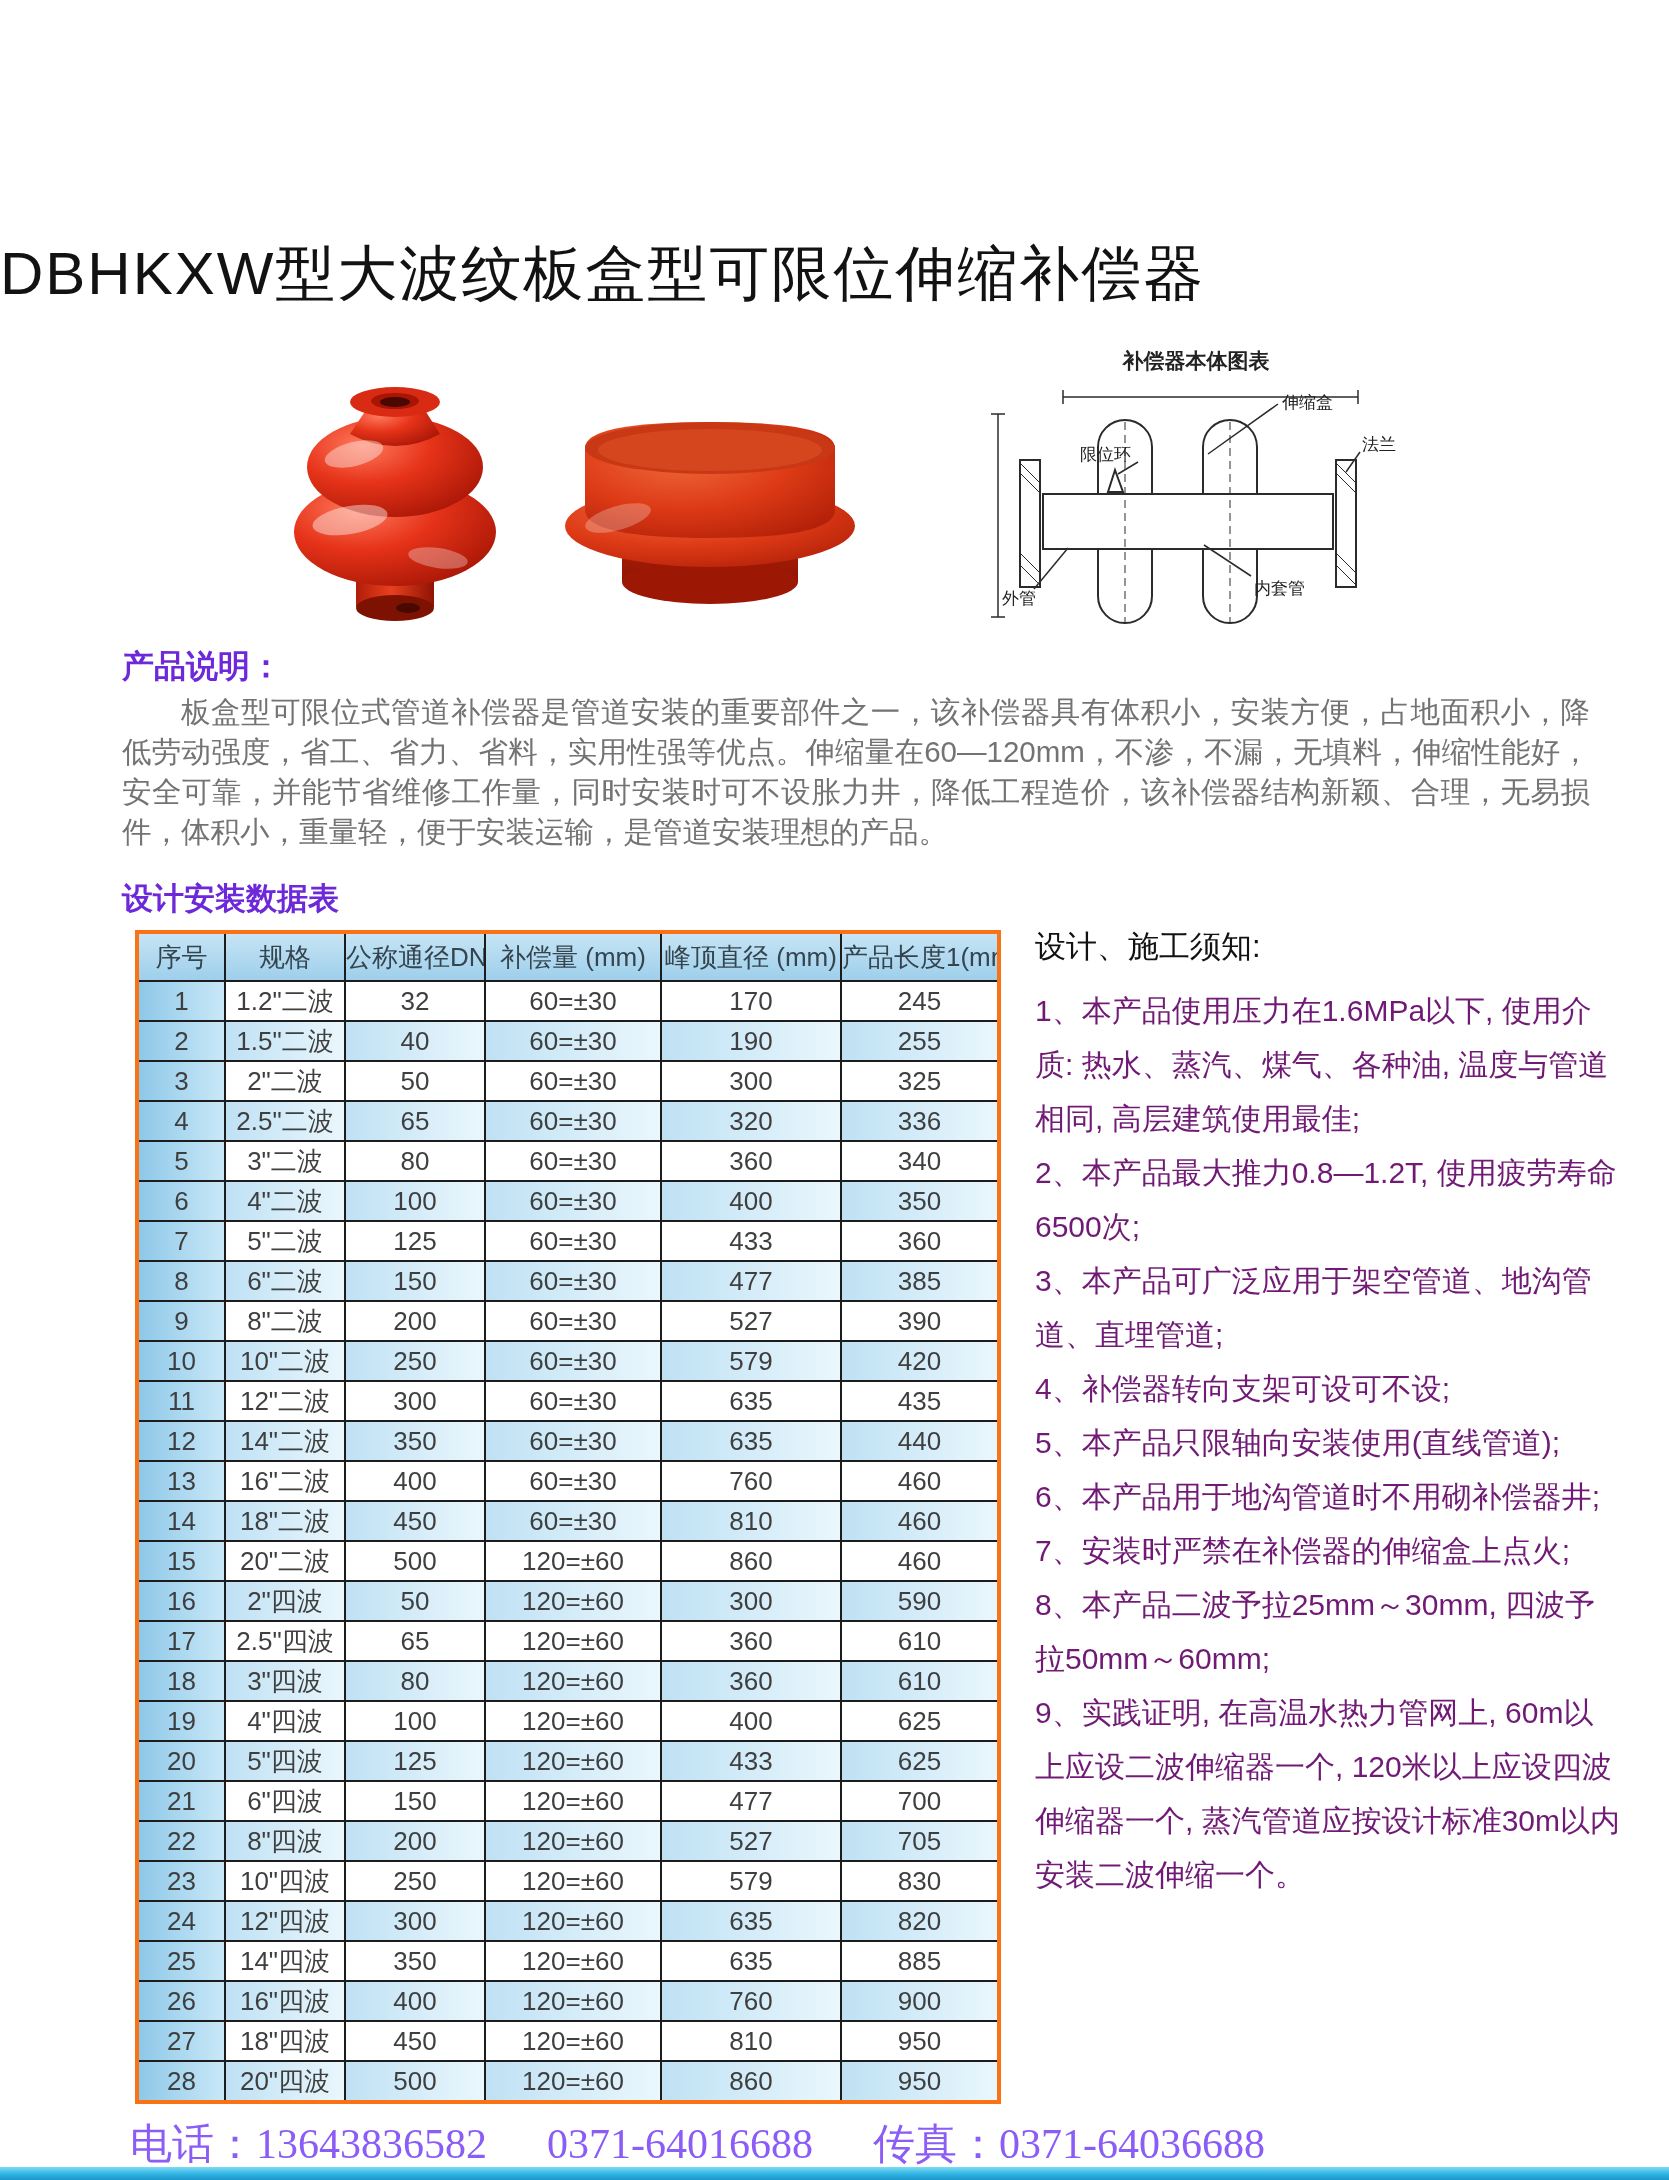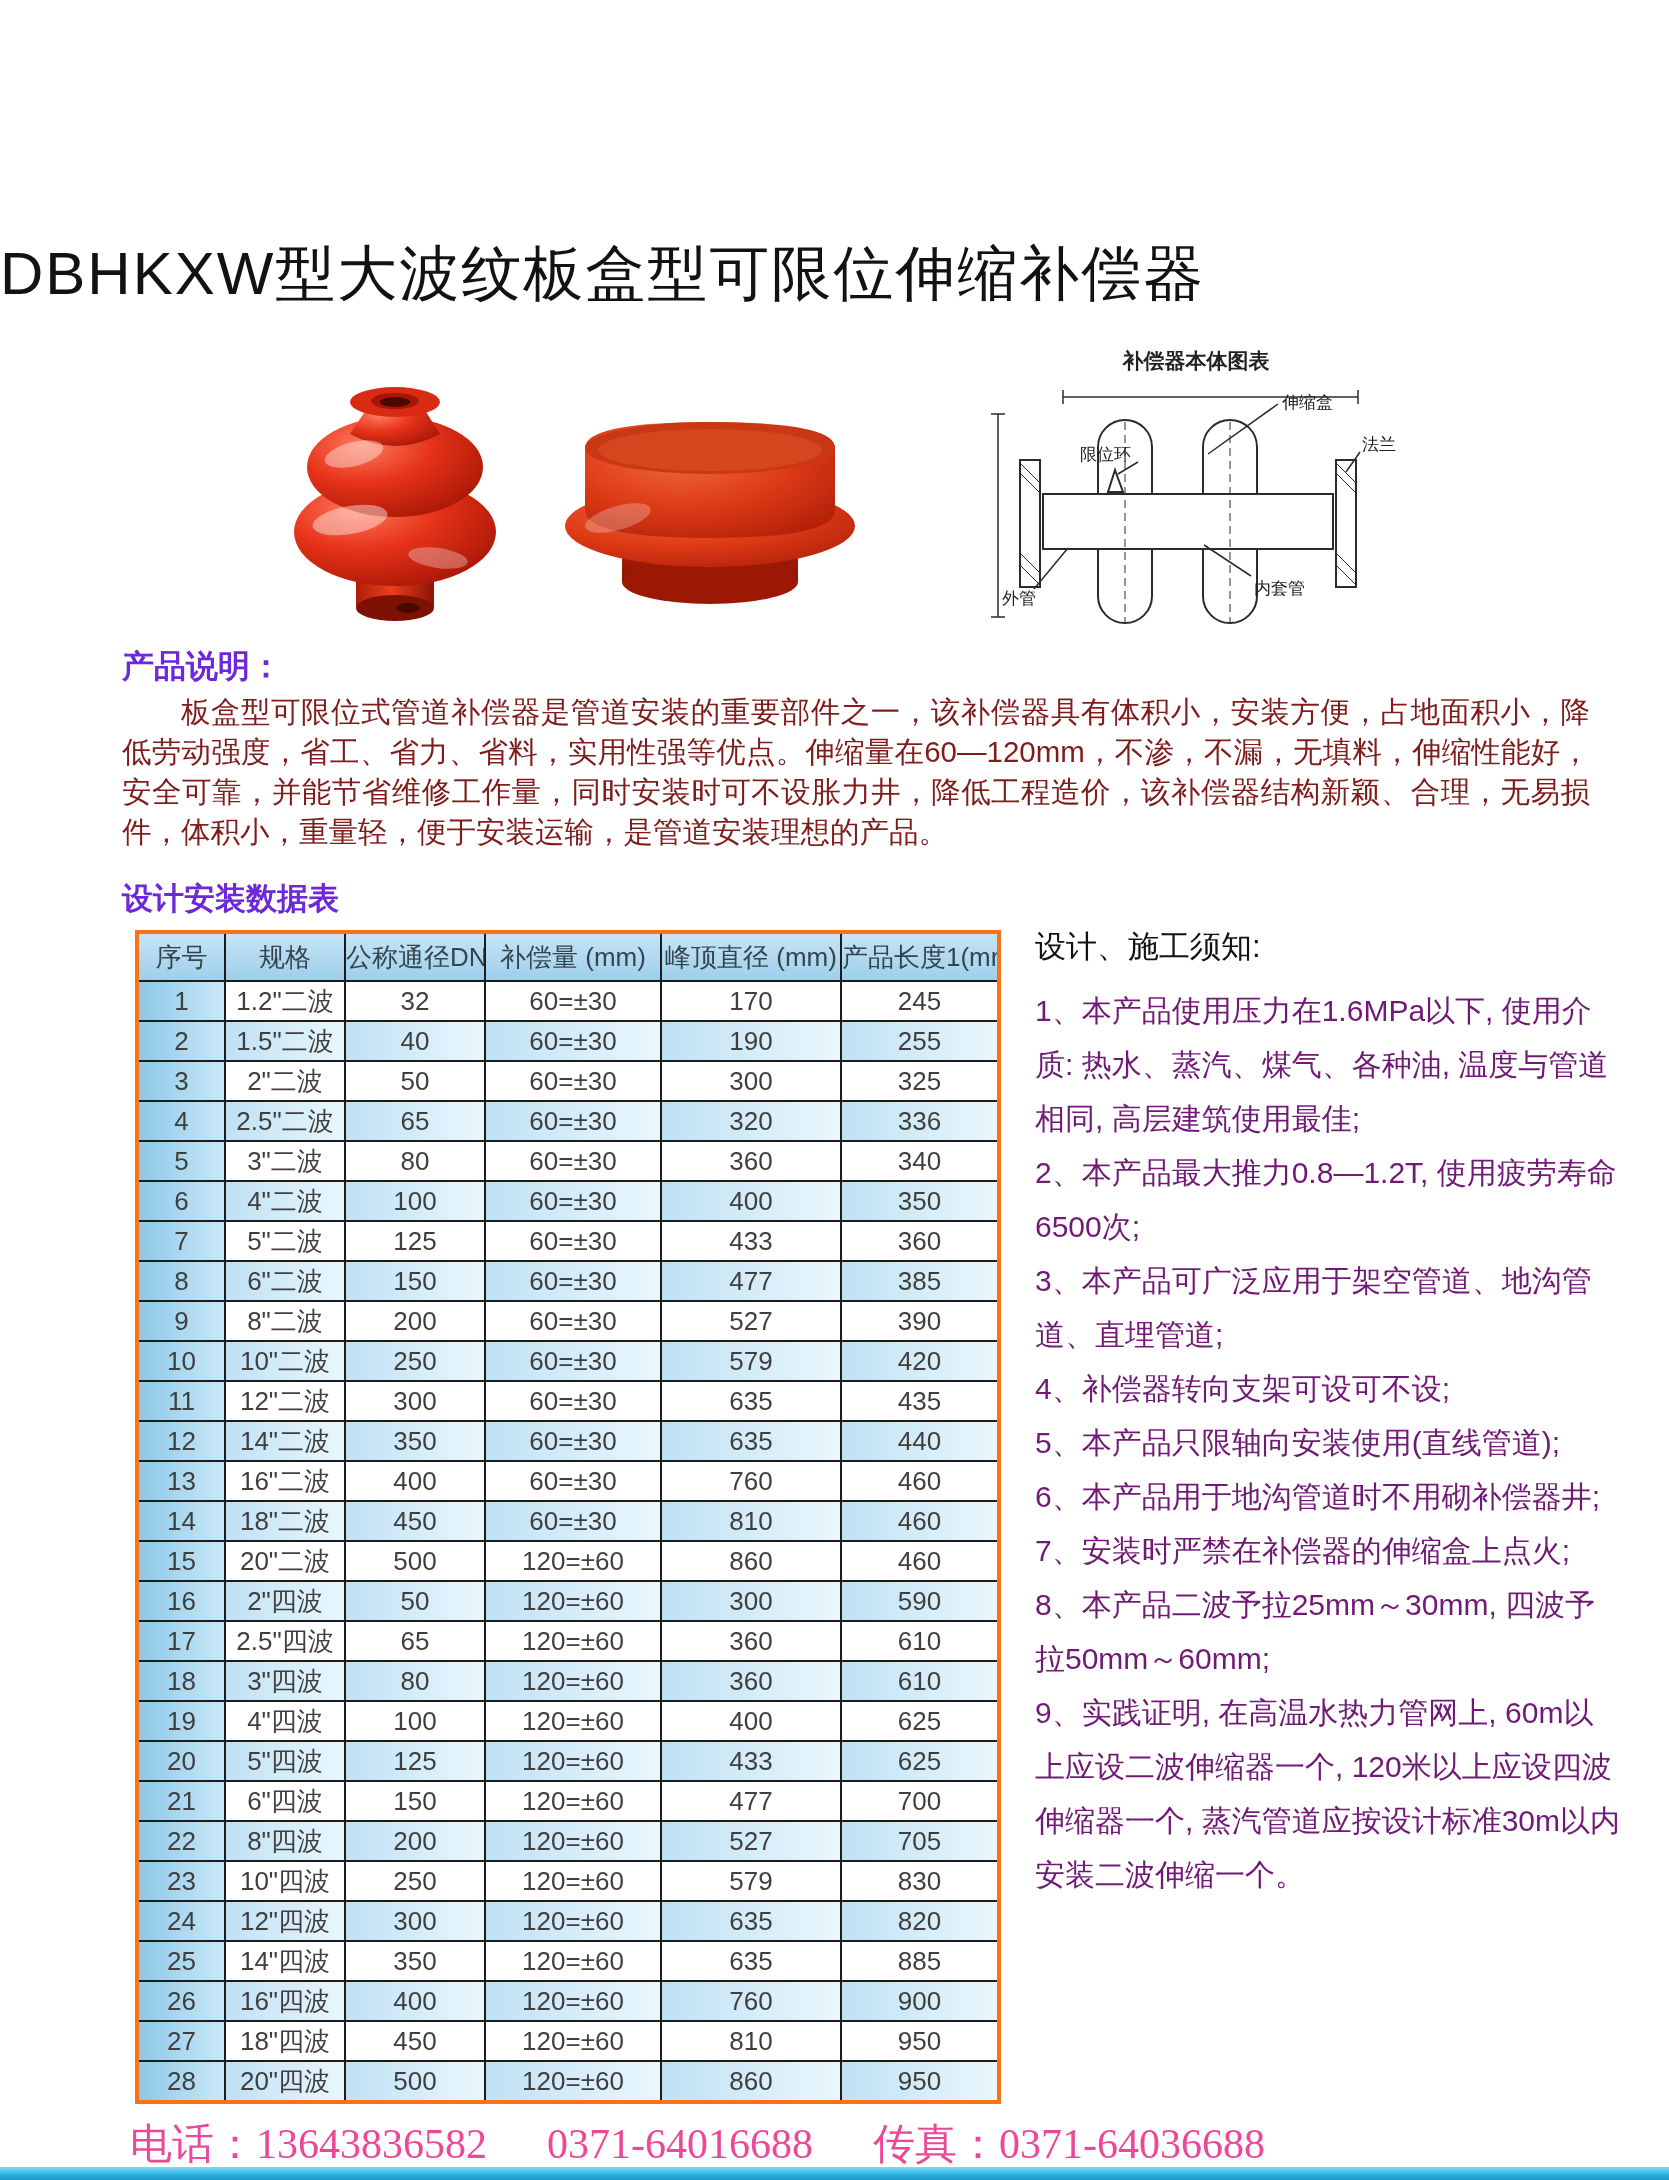--- a/index.html
+++ b/index.html
@@ -13,21 +13,21 @@
   }
   
   .photo1{position:absolute;left:288px;top:362px;width:215px;height:265px;}
   .photo2{position:absolute;left:560px;top:398px;width:300px;height:215px;}
   .diagram{position:absolute;left:968px;top:342px;width:440px;height:295px;}
   svg text{font-family:"Liberation Sans","DejaVu Sans",sans-serif;}
   
   .desc-heading{position:absolute;left:122px;top:645px;font-size:32px;font-weight:bold;color:#6d28d9;}
   .desc-body{
     position:absolute;left:122px;top:692px;width:1468px;
-    font-size:29.5px;line-height:40px;text-align:justify;text-indent:2em;color:#7f1d1d;
+    font-size:29.5px;line-height:40px;text-align:justify;text-indent:2em;color:#737373;
   }
   
   .table-heading{position:absolute;left:122px;top:878px;font-size:31px;font-weight:bold;color:#6d28d9;}
   table.spec{
     position:absolute;left:135px;top:930px;width:862px;
     border-collapse:collapse;table-layout:fixed;
     border:4px solid #f97316;
   }
   table.spec th,table.spec td{
     border:2px solid #1c1c1c;text-align:center;vertical-align:middle;
@@ -39,21 +39,21 @@
   table.spec tr.alt td{background:linear-gradient(90deg,#bfe1f4 0%,#eaf7fd 100%);}
   table.spec tr.alt td.idx{background:linear-gradient(90deg,#8ec8e8 0%,#c9e8f8 100%);}
   
   .notes{position:absolute;left:1035px;top:926px;width:588px;}
   .notes-heading{font-size:31px;font-weight:normal;color:#111;margin:0 0 16px 0;}
   .notes p{margin:0;font-size:30px;line-height:54px;color:#701a75;text-align:left;}
   
   .footer{
     position:absolute;left:130px;top:2116px;width:1500px;
     font-family:"Liberation Serif","DejaVu Serif",serif;
-    font-size:42px;color:#ec4899;display:flex;align-items:baseline;
+    font-size:42px;color:#8b5cf6;display:flex;align-items:baseline;
   }
   .footer .gap{width:60px;}
   .bottom-strip{
     position:absolute;left:0;bottom:0;width:1669px;height:13px;
     background:linear-gradient(180deg,#7edcf4 0%,#2fb3e3 55%,#1b97c9 100%);
   }
 </style>
 </head>
 <body>
 

